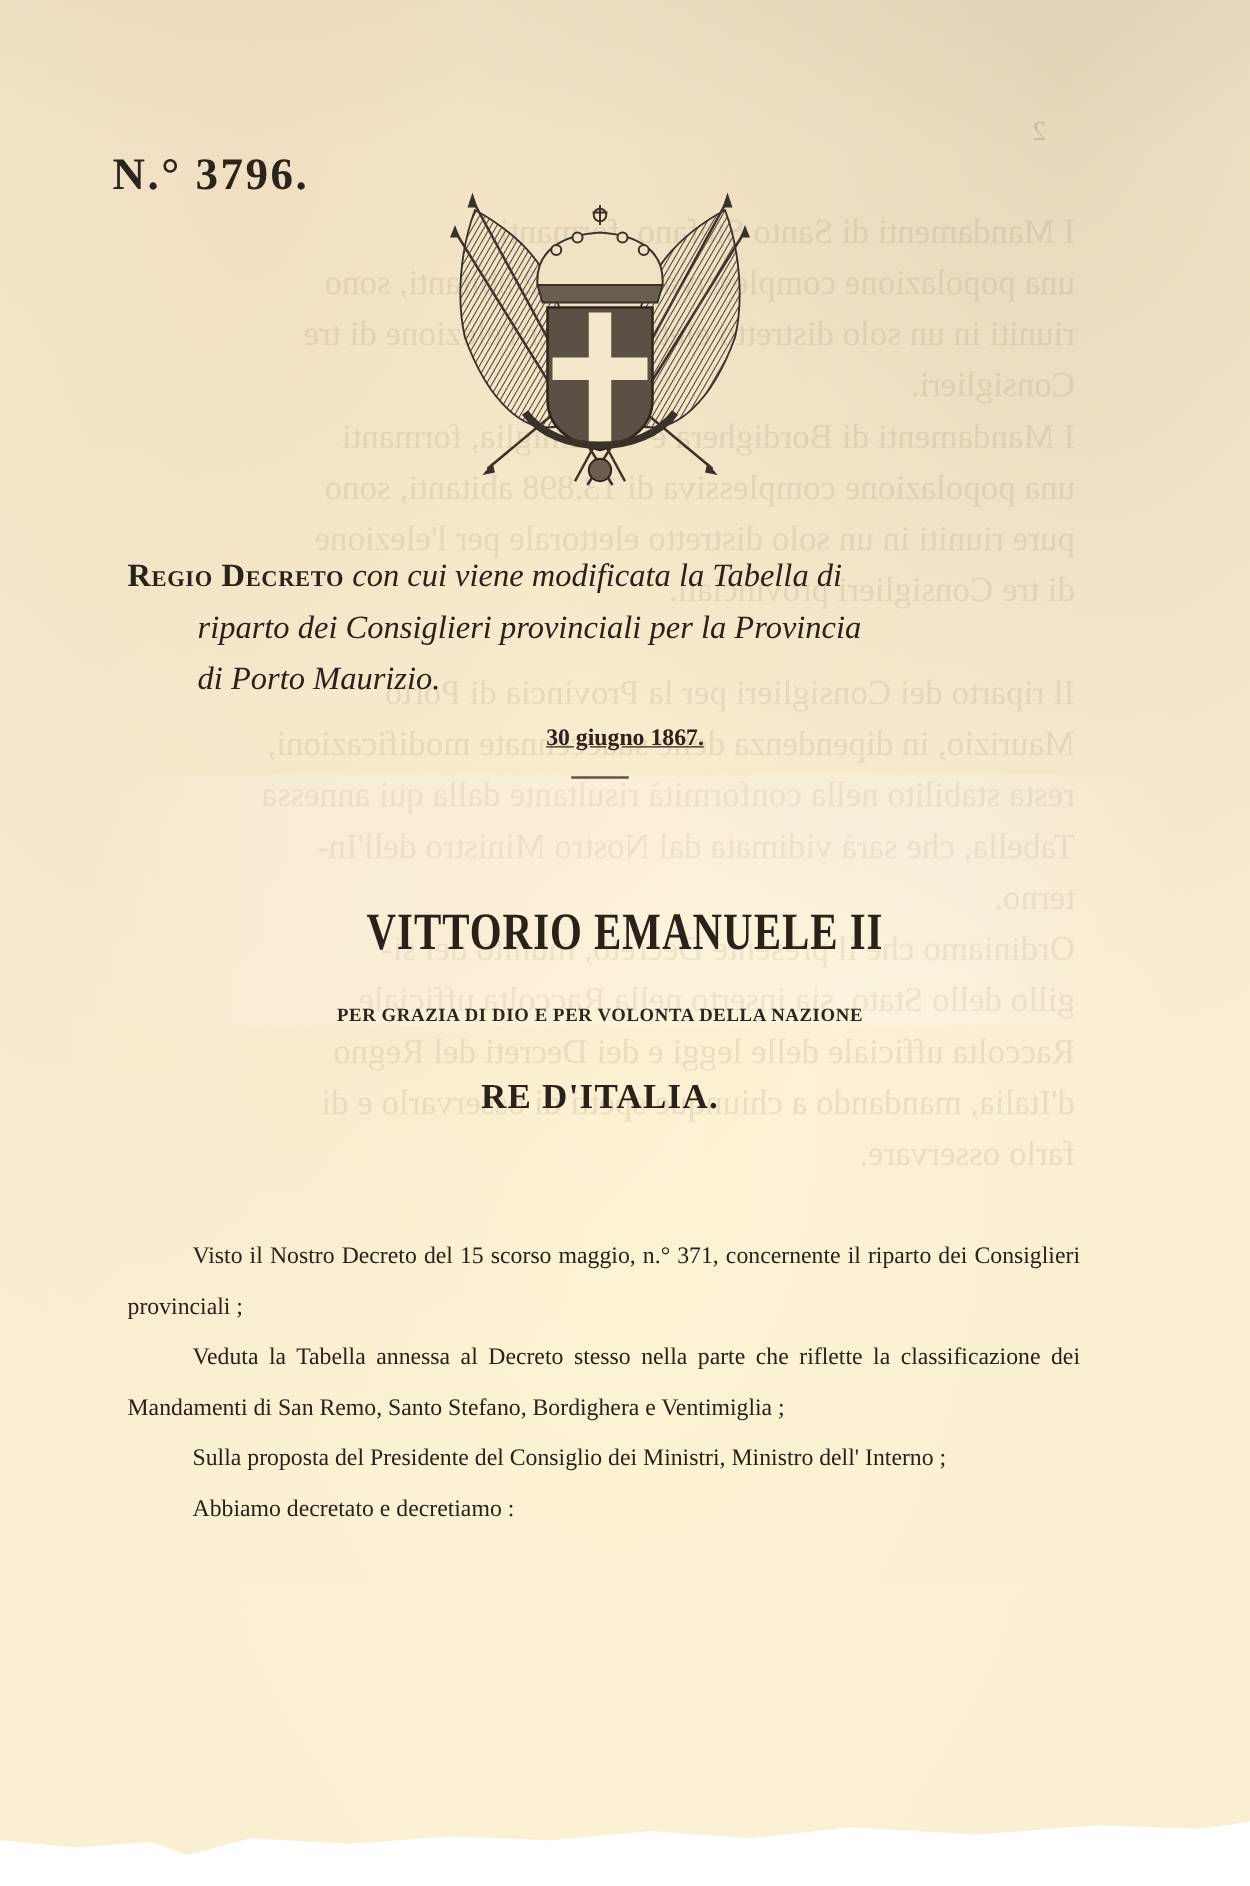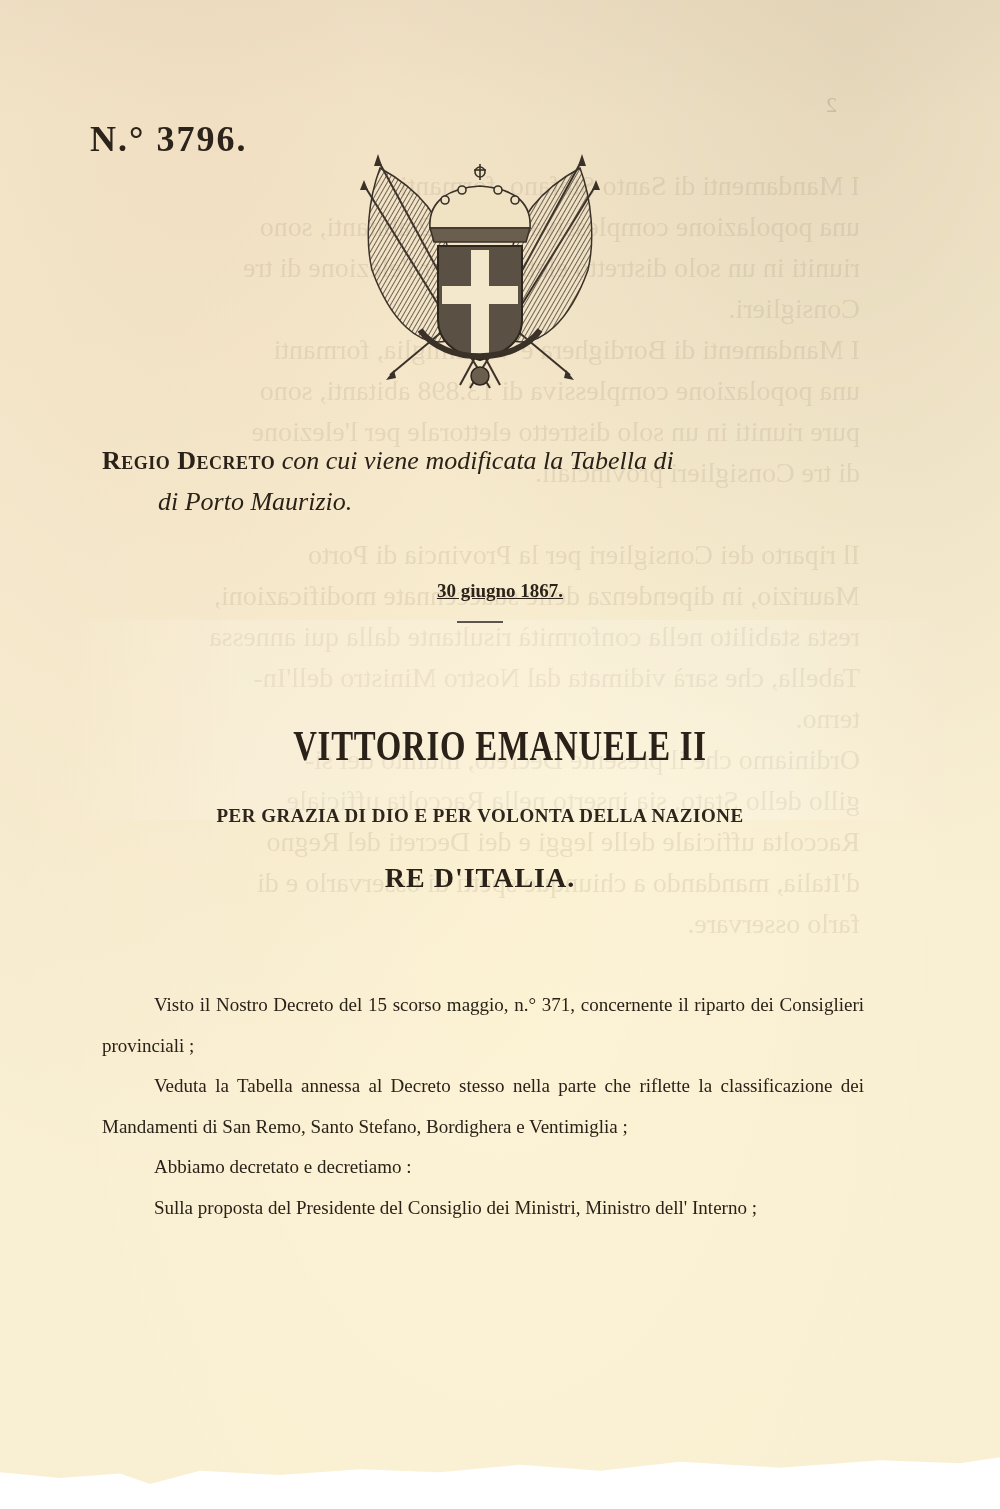--- a/index.html
+++ b/index.html
@@ -94,21 +94,21 @@
       font-weight: bold;
       letter-spacing: 1px;
       transform: scaleX(0.78);
       color: #2a2218;
     }
     .grace {
       position: absolute;
       left: 0; width: 960px;
       top: 805px;
       text-align: center;
-      font-size: 19px;
+      font-size: 15px;
       font-weight: bold;
       letter-spacing: 0.5px;
       color: #2e261b;
       padding-left: 0;
     }
     .re {
       position: absolute;
       left: 0; width: 960px;
       top: 862px;
       text-align: center;
@@ -224,32 +224,33 @@
 
       <circle cx="130" cy="226" r="9" fill="#6a5e4e" stroke="#2e261c" stroke-width="1.5"></circle>
     </svg>
   </div>
 
   <div class="title-block">
     <div class="title-line1">
       <span class="sc">Regio Decreto</span>
       <span class="it">con cui viene modificata la Tabella di</span>
     </div>
+    <div class="title-line2 it">riparto dei Consiglieri provinciali per la Provincia</div>
     <div class="title-line3 it">di Porto Maurizio.</div>
   </div>
 
   <div class="date">30 giugno 1867.</div>
   <div class="rule"></div>
 
   <div class="watermark"></div>
 
   <div class="king">VITTORIO EMANUELE II</div>
   <div class="grace">PER GRAZIA DI DIO E PER VOLONTA DELLA NAZIONE</div>
   <div class="re">RE D'ITALIA.</div>
 
   <div class="body-text">
     <p class="indent">Visto il Nostro Decreto del 15 scorso maggio, n.° 371, concernente il riparto dei Consiglieri provinciali ;</p>
     <p class="indent">Veduta la Tabella annessa al Decreto stesso nella parte che riflette la classificazione dei Mandamenti di San Remo, Santo Stefano, Bordighera e Ventimiglia ;</p>
+    <p class="indent">Sulla proposta del Presidente del Consiglio dei Ministri, Ministro dell' Interno ;</p>
     <p class="indent">Abbiamo decretato e decretiamo :</p>
-    <p class="indent">Sulla proposta del Presidente del Consiglio dei Ministri, Ministro dell' Interno ;</p>
   </div>
 
 </div>
 
 </body></html>

